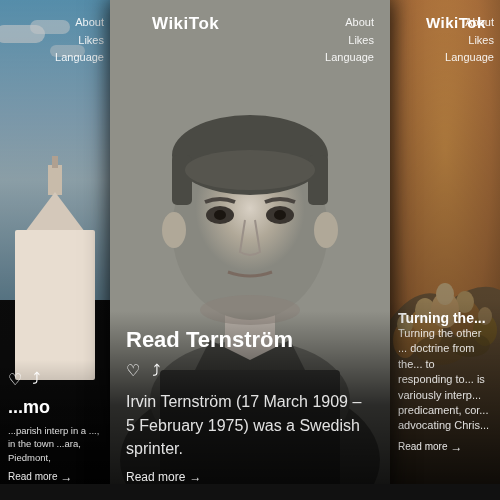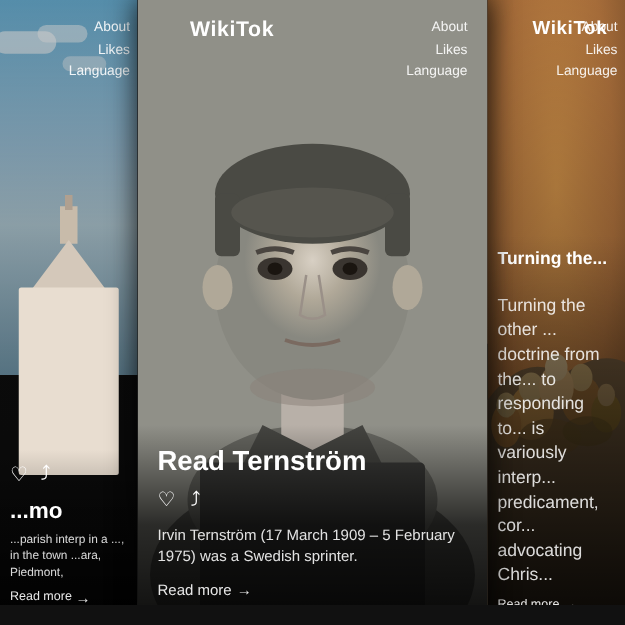--- a/index.html
+++ b/index.html
@@ -213,21 +213,21 @@
     }
 
     .action-icon {
       color: white;
       font-size: 16px;
       cursor: pointer;
     }
 
     .card-center .card-desc {
       color: rgba(255,255,255,0.88);
-      font-size: 12px;
+      font-size: 16px;
       line-height: 1.45;
     }
 
     .card-center .read-more {
       color: rgba(255,255,255,0.9);
       font-size: 12px;
       margin-top: 10px;
       display: flex;
       align-items: center;
       gap: 4px;
@@ -279,26 +279,26 @@
       right: 0;
       padding: 10px 8px;
       background: linear-gradient(to top, rgba(0,0,0,0.85) 0%, rgba(0,0,0,0) 100%);
       min-height: 200px;
     }
 
     .card-right .card-title {
       color: white;
       font-size: 14px;
       font-weight: 700;
-      margin-bottom: 21px;
+      margin-bottom: 0;
     }
 
     .card-right .card-desc {
       color: rgba(255,255,255,0.85);
-      font-size: 14px;
+      font-size: 11px;
       line-height: 1.4;
     }
 
     .card-right .read-more {
       color: rgba(255,255,255,0.9);
       font-size: 10px;
       margin-top: 6px;
       display: flex;
       align-items: center;
       gap: 3px;

